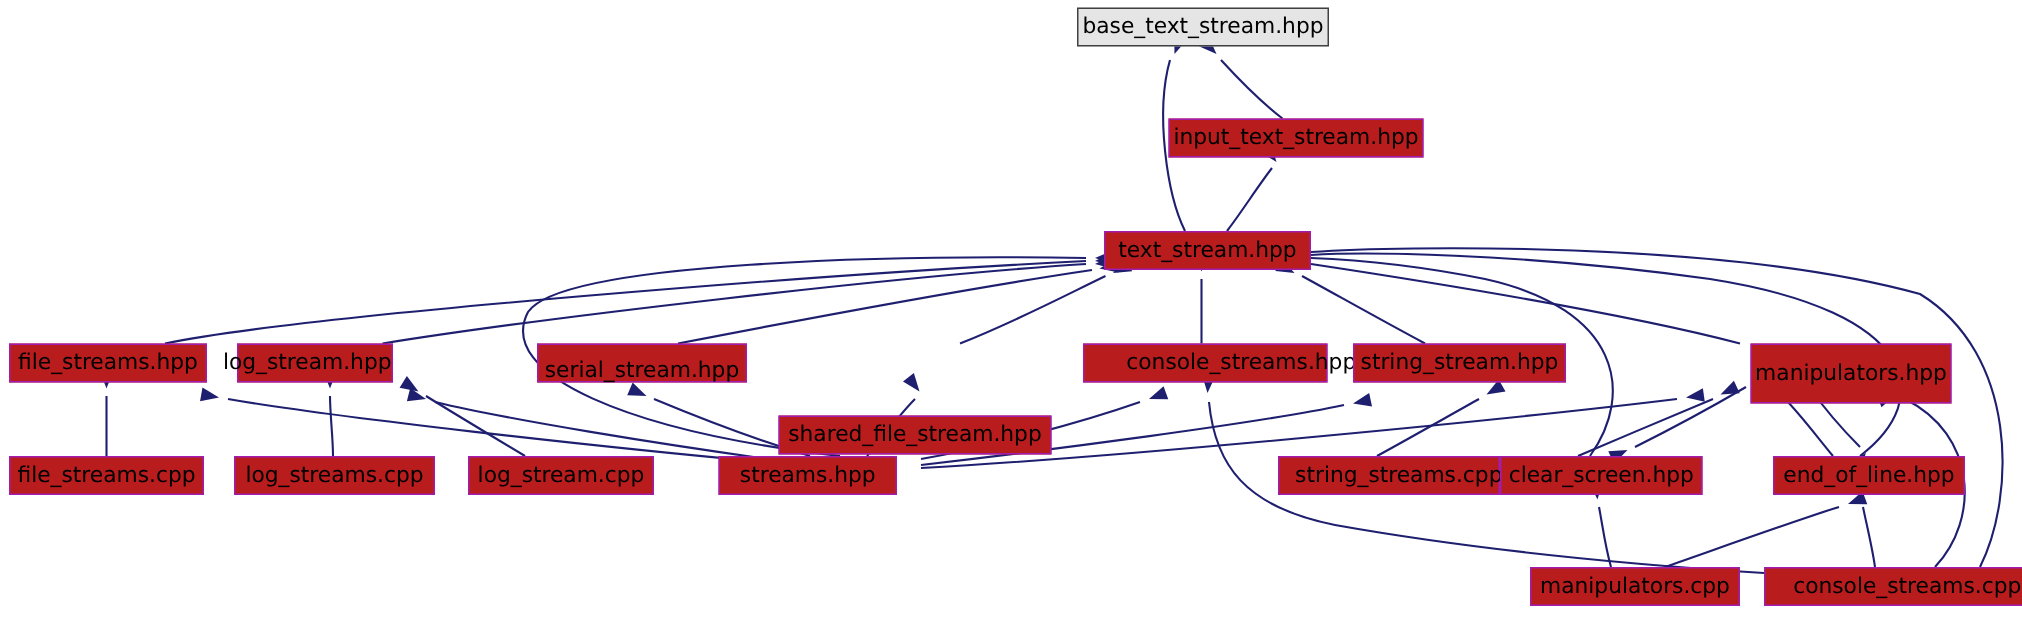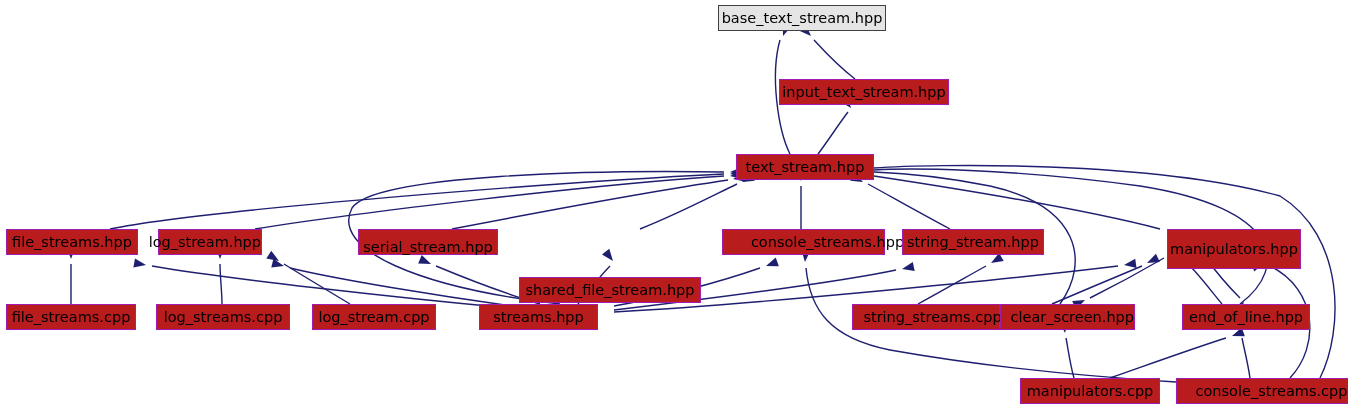--- a/index.html
+++ b/index.html
@@ -159,21 +159,21 @@
     </div>
     <div class="node" style="left: 312px; top: 304px; width: 124px; height: 26px;">
       <span class="node-label">log_stream.cpp</span>
     </div>
     <div class="node" style="left: 479px; top: 304px; width: 119px; height: 26px;">
       <span class="node-label">streams.hpp</span>
     </div>
     <div class="node" style="left: 852px; top: 304px; width: 148px; height: 26px; padding-left: 13px;">
       <span class="node-label">string_streams.cpp</span>
     </div>
-    <div class="node" style="left: 1000px; top: 304px; width: 135px; height: 26px; justify-content: flex-end;">
+    <div class="node" style="left: 1000px; top: 304px; width: 135px; height: 26px;">
       <span class="node-label">clear_screen.hpp</span>
     </div>
     <div class="node" style="left: 1182px; top: 304px; width: 128px; height: 26px;">
       <span class="node-label">end_of_line.hpp</span>
     </div>
     <div class="node" style="left: 1020px; top: 378px; width: 140px; height: 26px;">
       <span class="node-label">manipulators.cpp</span>
     </div>
     <div class="node" style="left: 1176px; top: 378px; width: 191px; height: 26px;">
       <span class="node-label">console_streams.cpp</span>

